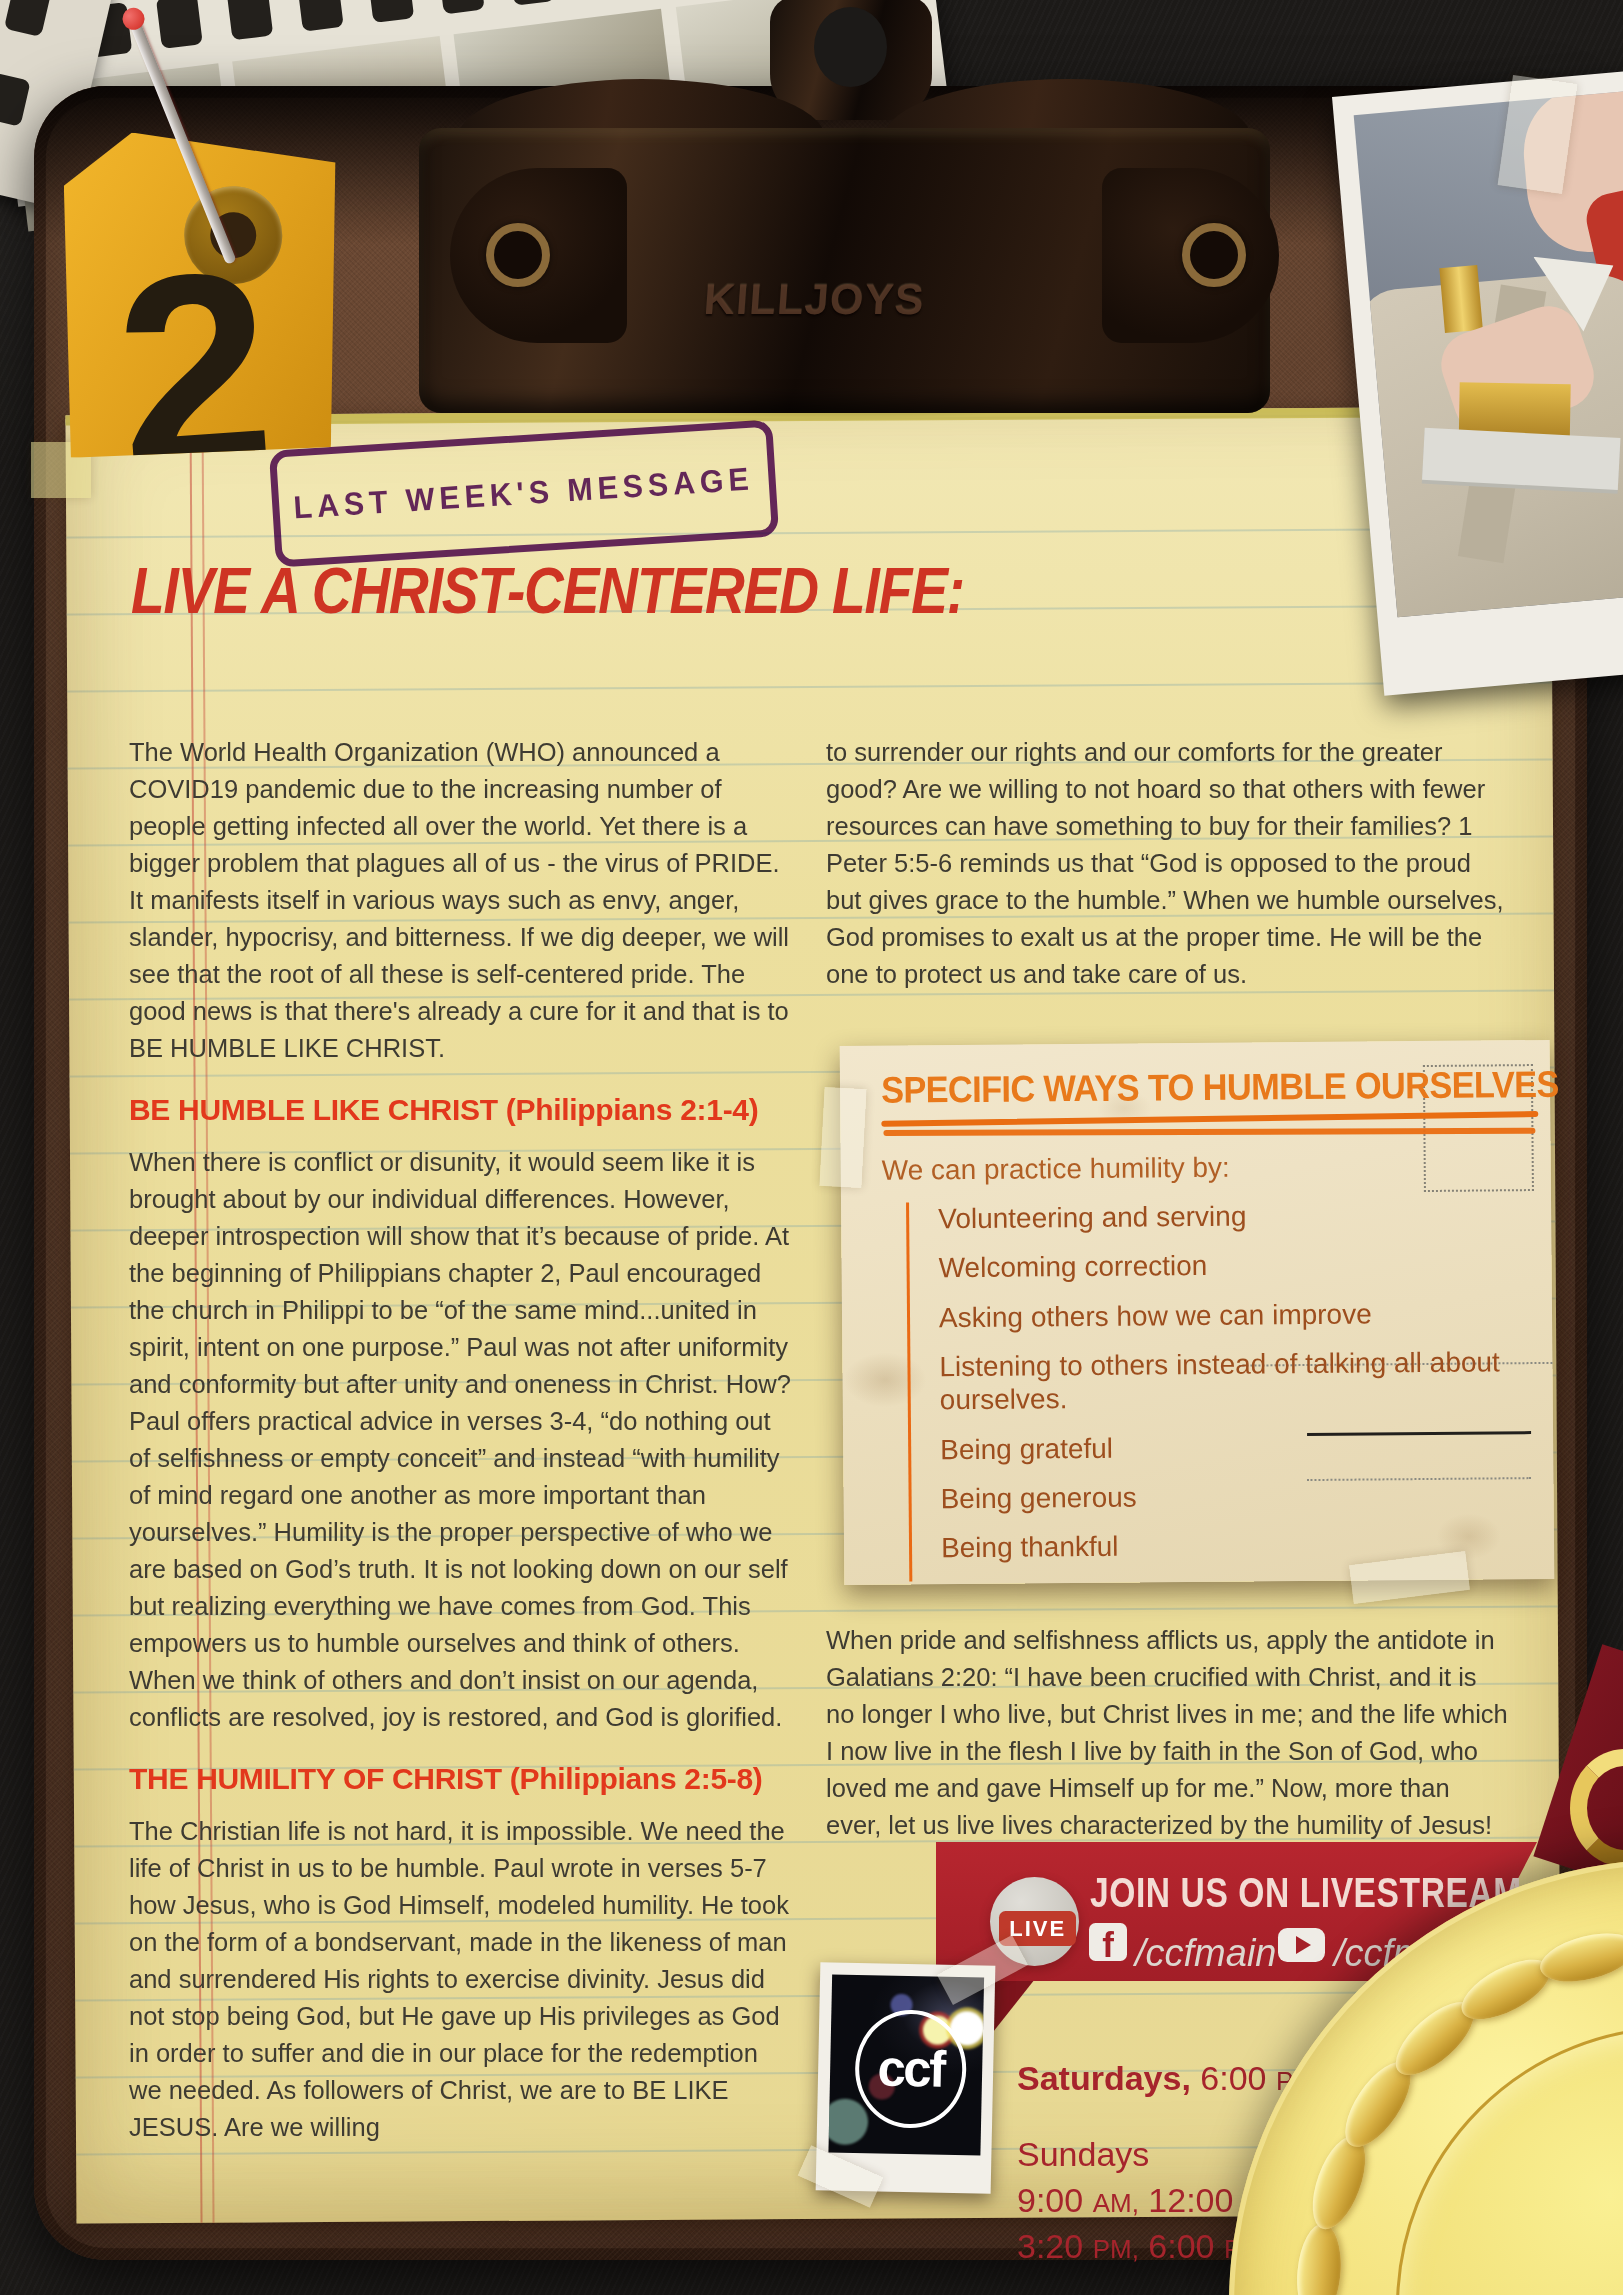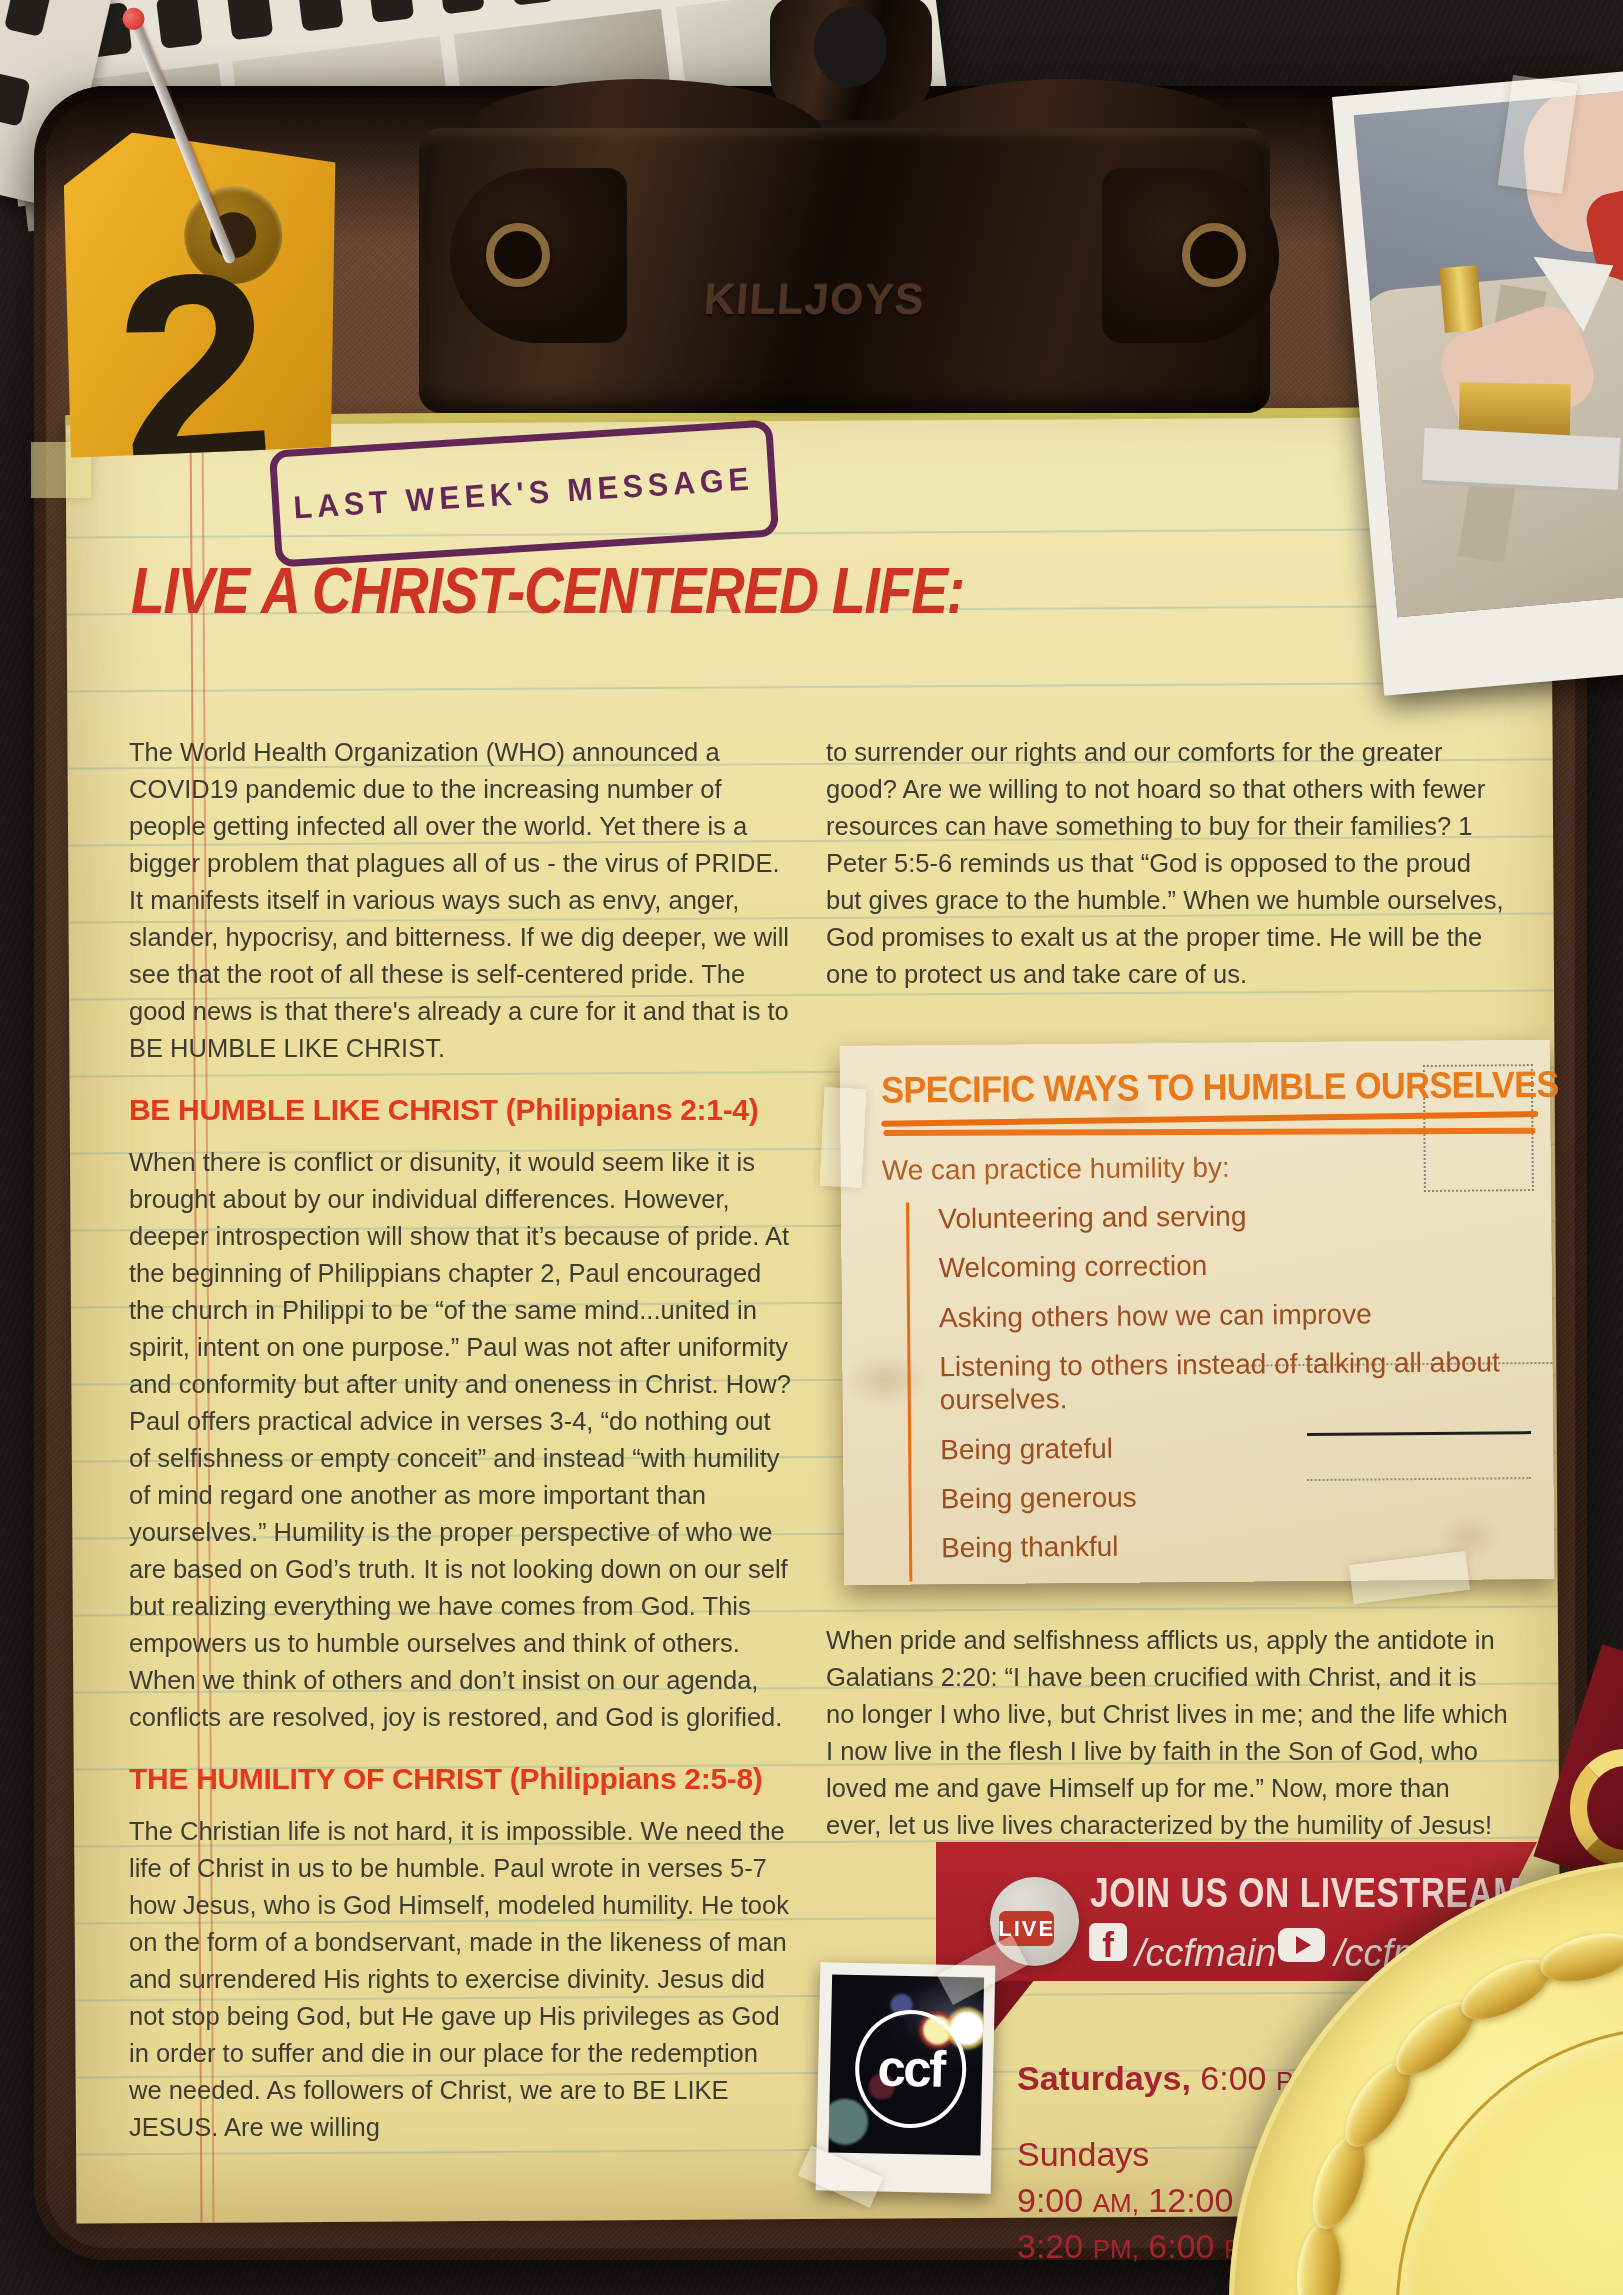--- a/index.html
+++ b/index.html
@@ -106,21 +106,21 @@
 
   
   .banner{position:absolute;left:936px;top:1842px;width:601px;height:139px;z-index:6;
       background:linear-gradient(180deg,#b7262f,#a21e27);
       clip-path:polygon(0 0,100% 0,94% 50%,100% 100%,0 100%);}
   .banner-fold{position:absolute;left:936px;top:1979px;width:99px;height:60px;z-index:5;
       background:#7d141c;clip-path:polygon(0 0,100% 0,52% 100%,0 62%);}
   .live-badge{position:absolute;left:990px;top:1877px;width:89px;height:89px;z-index:7;
       border-radius:50%;background:radial-gradient(circle at 35% 28%,#e0ded8,#c6c3bb 75%);
       box-shadow:0 3.9px 10.5px rgba(60,10,5,.3);}
-  .live-chip{position:absolute;left:9.2px;top:34px;width:55px;height:35px;background:#bf3a2b;
+  .live-chip{position:absolute;left:9.2px;top:34px;width:77px;height:35px;background:#bf3a2b;
       border-radius:6.5px;display:flex;align-items:center;justify-content:center;
       color:#fff;font-weight:bold;font-size:22px;letter-spacing:2px;}
   .banner-title{position:absolute;left:1090px;top:1869px;white-space:nowrap;z-index:7;}
   .banner-title span{display:inline-block;transform:scaleX(.8);transform-origin:left top;
       font-size:42px;font-weight:bold;letter-spacing:0.7px;color:#f3dcd4;}
   .fb-icon{position:absolute;left:1089px;top:1923px;width:38px;height:38px;z-index:7;
       background:#efece6;border-radius:6.5px;display:flex;align-items:flex-end;justify-content:center;
       overflow:hidden;}
   .fb-icon b{color:#a52028;font-size:35px;line-height:33px;font-weight:bold;}
   .fb-handle,.yt-handle{position:absolute;top:1932px;z-index:7;font-size:38px;color:#ddd6ce;font-style:italic;}

